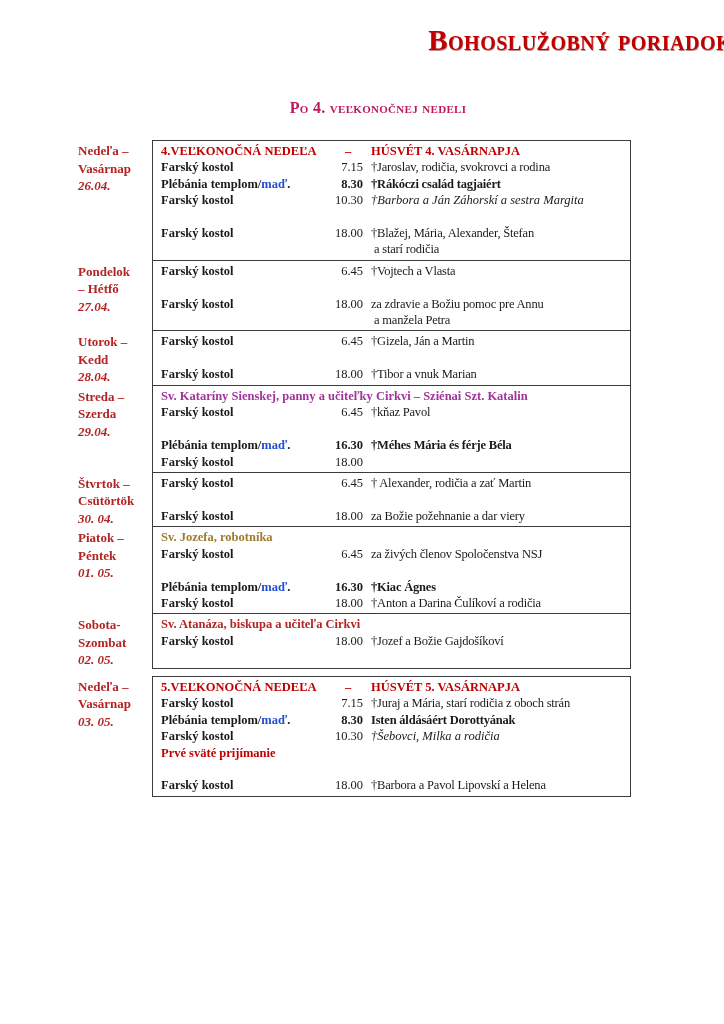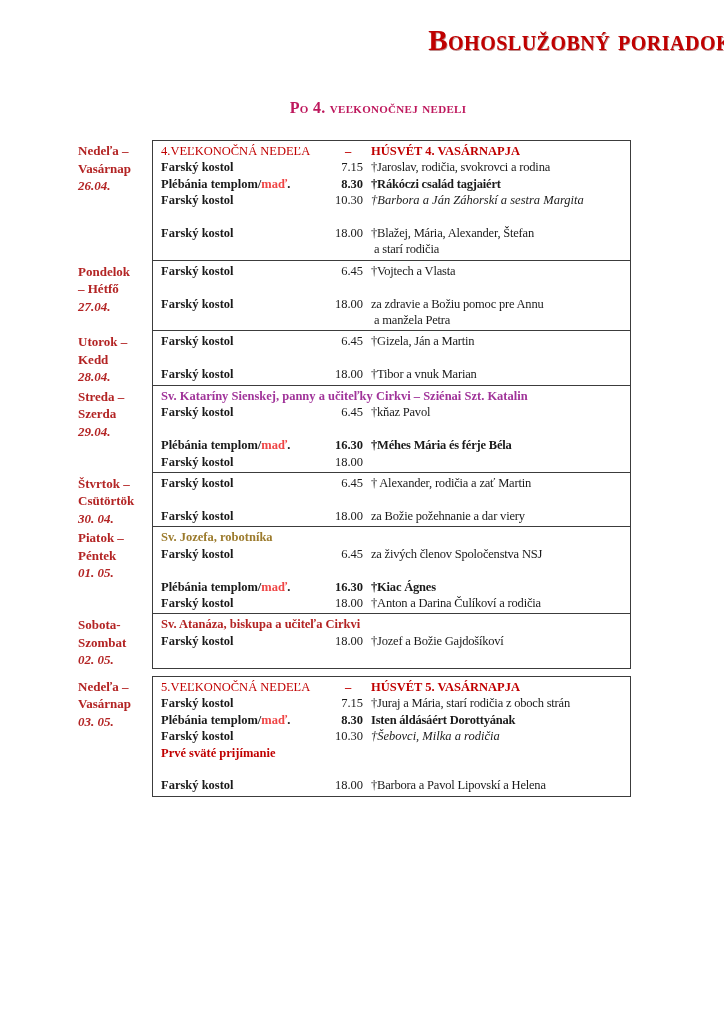--- a/index.html
+++ b/index.html
@@ -20,34 +20,34 @@
   .content{position:absolute;top:140px;left:78px;width:553px;}
   .day-row{display:grid;grid-template-columns:74px 479px;}
   .day-row.separate{margin-top:7px;}
   .day-label{color:#B32424;font-weight:bold;font-size:13px;line-height:17.5px;padding-top:2px;}
   .day-date{font-style:italic;}
   .block{border:1px solid #3c3c3c;border-top:none;padding:2px 0 2px;background:#fff;}
   .day-row.first .block,.day-row.separate .block{border-top:1px solid #3c3c3c;}
   .line{display:grid;grid-template-columns:180px 30px 1fr;min-height:16.4px;line-height:16.4px;font-size:12.5px;}
   .line.blank{height:16.4px;}
   .place{padding-left:8px;font-weight:bold;white-space:nowrap;}
-  .place .hu{color:#ef4444;}
+  .place .hu{color:#1d4ed8;}
   .time{text-align:right;white-space:nowrap;}
   .time.bold{font-weight:bold;}
   .time.italic{}
   .intent{padding-left:8px;letter-spacing:-0.2px;white-space:nowrap;}
   .intent.bold{font-weight:bold;}
   .intent.italic{font-style:italic;letter-spacing:0;}
   .intent .l2{display:block;padding-left:3px;}
   .saint{grid-column:1/-1;padding-left:8px;font-weight:bold;white-space:nowrap;}
   .saint.purple{color:#A03399;}
   .saint.red{color:#B32424;}
   .saint.gold{color:#9C7B2D;}
   .note{grid-column:1/-1;padding-left:8px;font-weight:bold;color:#C00000;white-space:nowrap;}
-  .title-row .left{padding-left:8px;font-weight:normal;color:#C00000;white-space:nowrap;}
+  .title-row .left{padding-left:8px;font-weight:bold;color:#C00000;white-space:nowrap;}
   .title-row .mid{font-weight:bold;color:#C00000;text-align:center;}
   .title-row .right{padding-left:8px;font-weight:bold;color:#C00000;white-space:nowrap;letter-spacing:0;}
 </style>
 </head>
 <body>
 
 <div class="page">
   <h1 class="title">Bohoslužobný poriadok</h1>
   <h2 class="subtitle">Po 4. veľkonočnej nedeli</h2>
   <div class="content" id="schedule">

